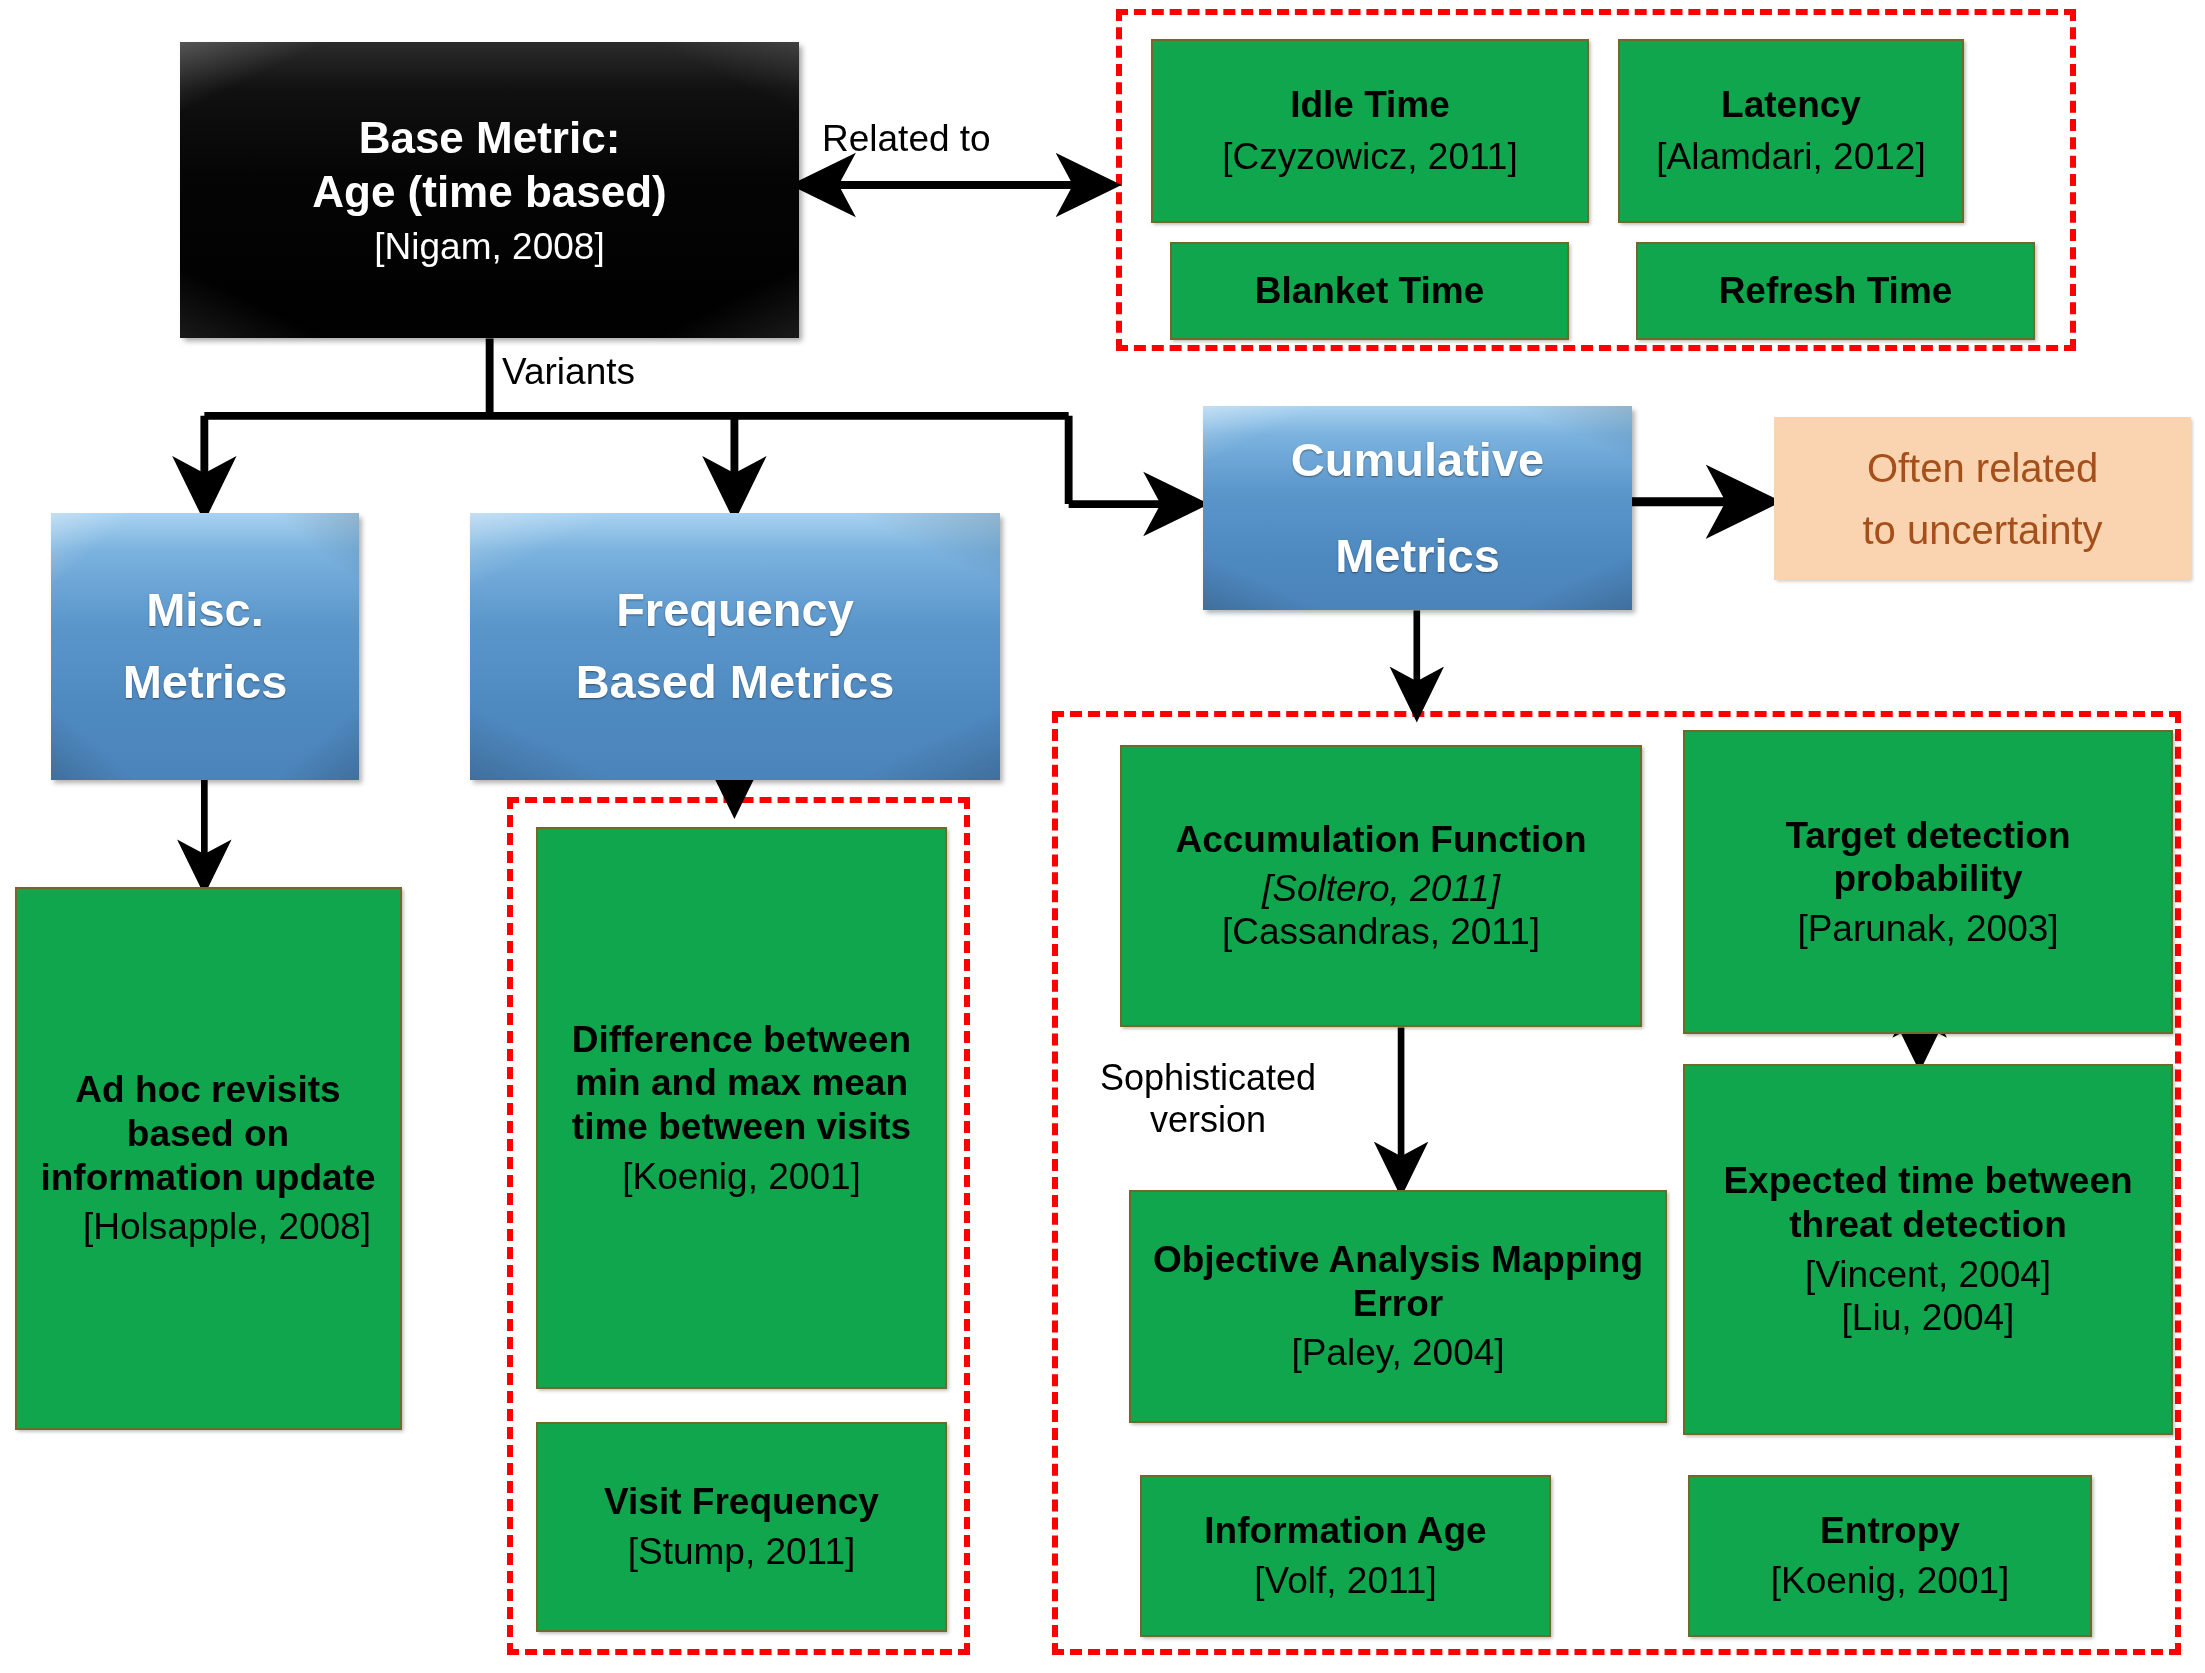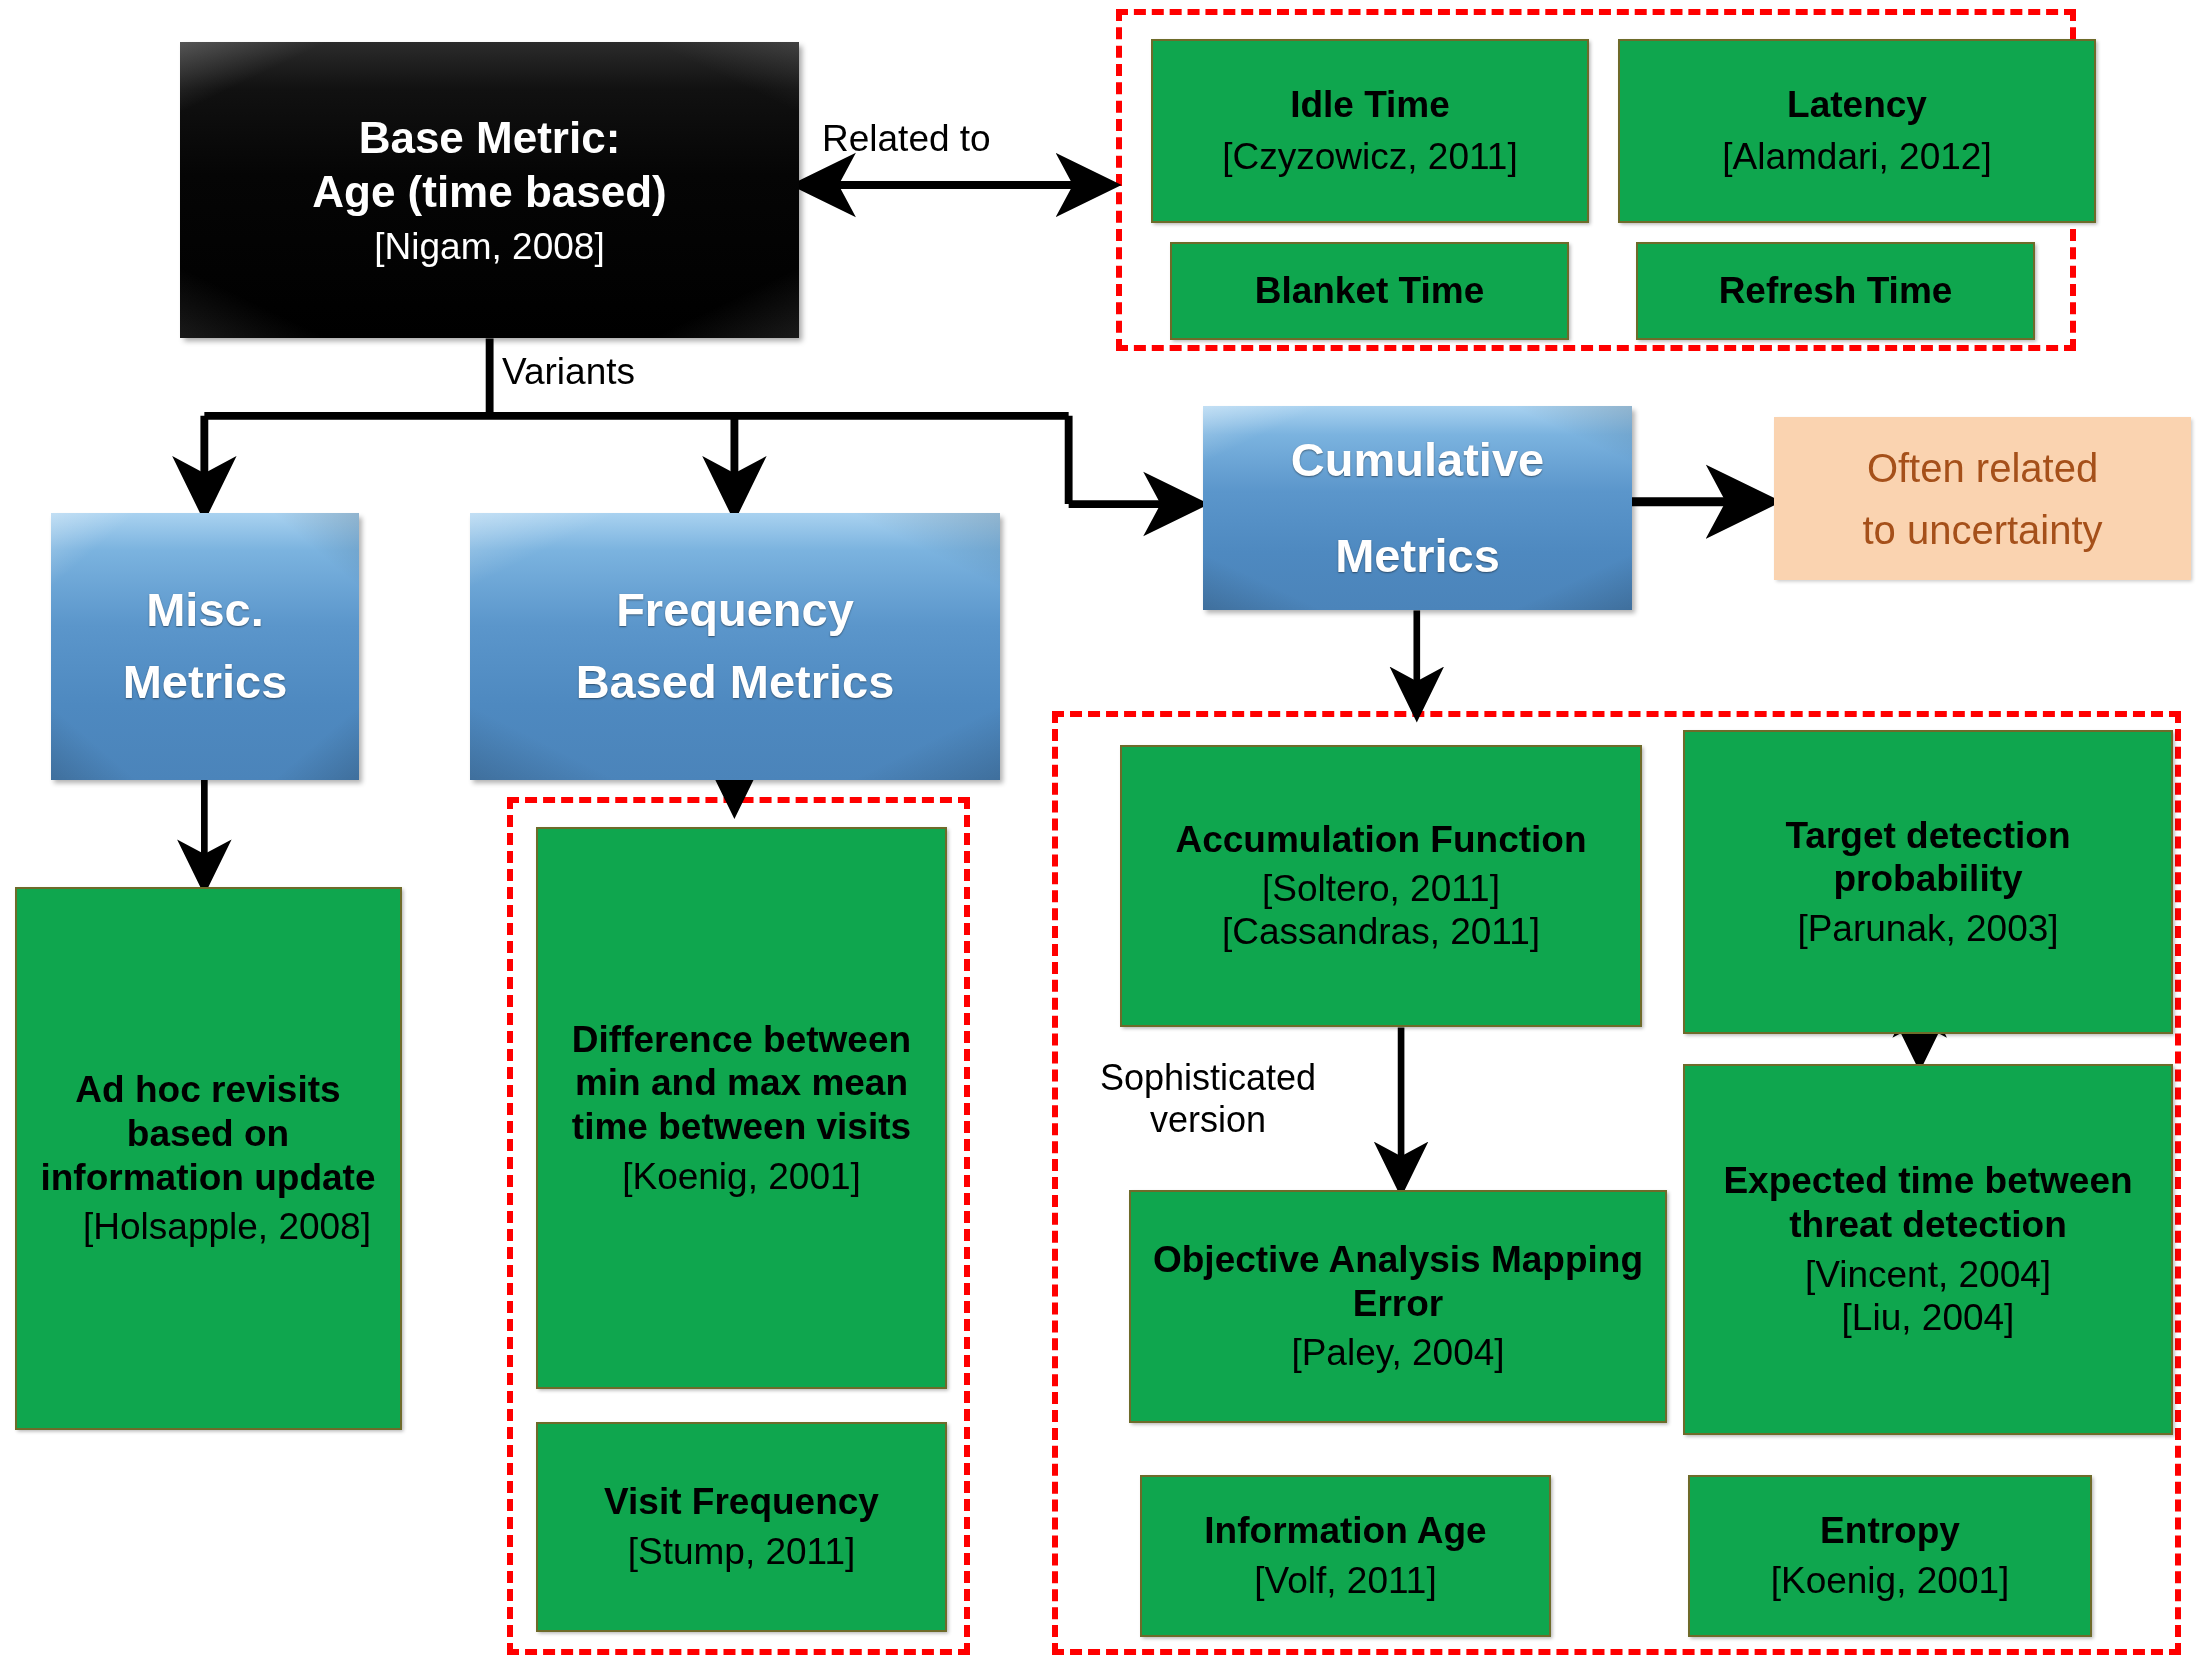--- a/index.html
+++ b/index.html
@@ -114,21 +114,21 @@
 
   <div class="edgelabel" style="left:822px;top:118px;font-size:37px;">Related to</div>
 
   <div class="edgelabel" style="left:502px;top:351px;font-size:37px;">Variants</div>
 
   <div class="node green" style="left:1151px;top:39px;width:438px;height:184px;font-size:37px;">
     <div class="title">Idle Time</div>
     <div class="cite" style="margin-top:8.5px;">[Czyzowicz, 2011]</div>
   </div>
 
-  <div class="node green" style="left:1618px;top:39px;width:478px;height:184px;font-size:37px;">
+  <div class="node green" style="left:1618px;top:39px;width:346px;height:184px;font-size:37px;">
     <div class="title">Latency</div>
     <div class="cite" style="margin-top:8.5px;">[Alamdari, 2012]</div>
   </div>
 
   <div class="node green" style="left:1170px;top:242px;width:399px;height:98px;font-size:37px;">
     <div class="title">Blanket Time</div>
   </div>
 
   <div class="node green" style="left:1636px;top:242px;width:399px;height:98px;font-size:37px;">
     <div class="title">Refresh Time</div>
@@ -164,21 +164,21 @@
     <div class="cite" style="margin-top:6px;">[Koenig, 2001]</div>
   </div>
 
   <div class="node green" style="left:536px;top:1422px;width:411px;height:210px;font-size:37px;padding:0 11px;">
     <div class="title">Visit Frequency</div>
     <div class="cite" style="margin-top:6px;">[Stump, 2011]</div>
   </div>
 
   <div class="node green" style="left:1120px;top:745px;width:522px;height:282px;font-size:37px;padding:0 11px;">
     <div class="title">Accumulation Function</div>
-    <div class="cite" style="margin-top:4.8px;">[Soltero, 2011]</div>
+    <div class="cite" style="margin-top:4.8px;font-style:italic;">[Soltero, 2011]</div>
     <div class="cite">[Cassandras, 2011]</div>
   </div>
 
   <div class="edgelabel" style="left:1075px;top:1057px;font-size:36px;text-align:center;width:266px;">
     <div>Sophisticated</div>
     <div>version</div>
   </div>
 
   <div class="node green" style="left:1129px;top:1190px;width:538px;height:233px;font-size:37px;padding:0 11px;">
     <div class="title">Objective Analysis Mapping Error</div>

